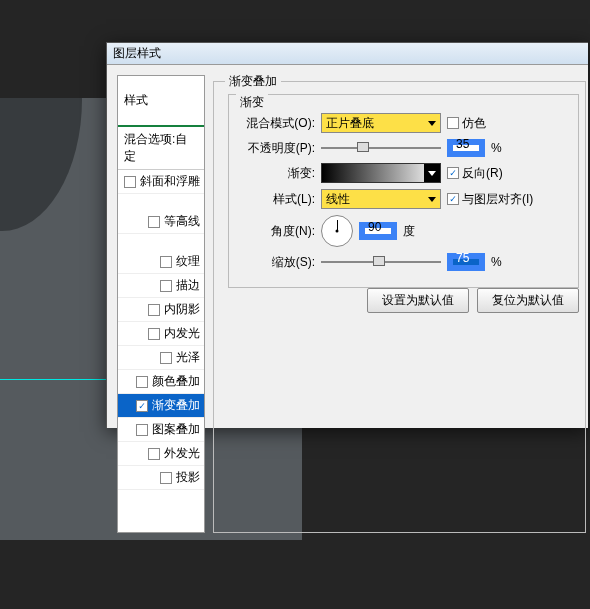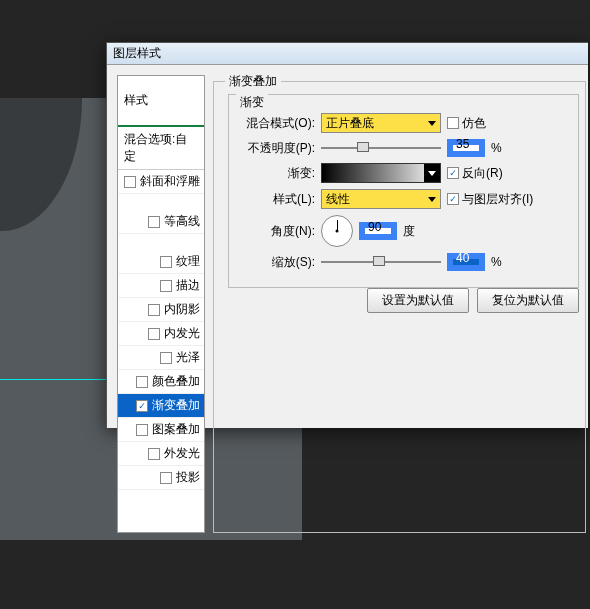--- a/index.html
+++ b/index.html
@@ -164,21 +164,21 @@
               </div>
             <span>度</span>
           </div>
           <div class="row">
             <span class="lbl">缩放(S):</span>
             <div class="slider">
               <div class="track"></div>
                 <div class="thumb" style="left:48%"></div>
             </div>
             <div class="num sel">
-                <span>40</span>
+                <span>75</span>
               </div>
             <span>%</span>
           </div>
         </div>
         <div class="btnrow">
           <div class="pbtn">设置为默认值</div>
           <div class="pbtn">复位为默认值</div>
         </div>
       </div>
     </div>

